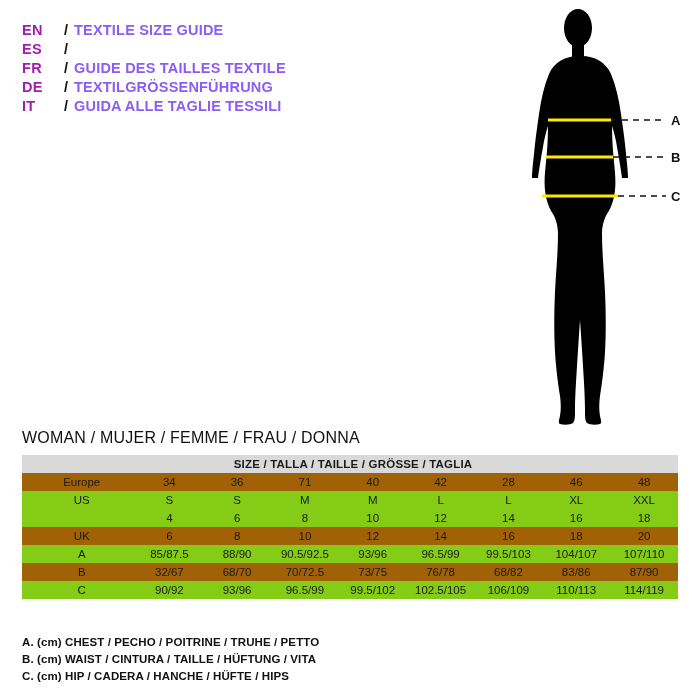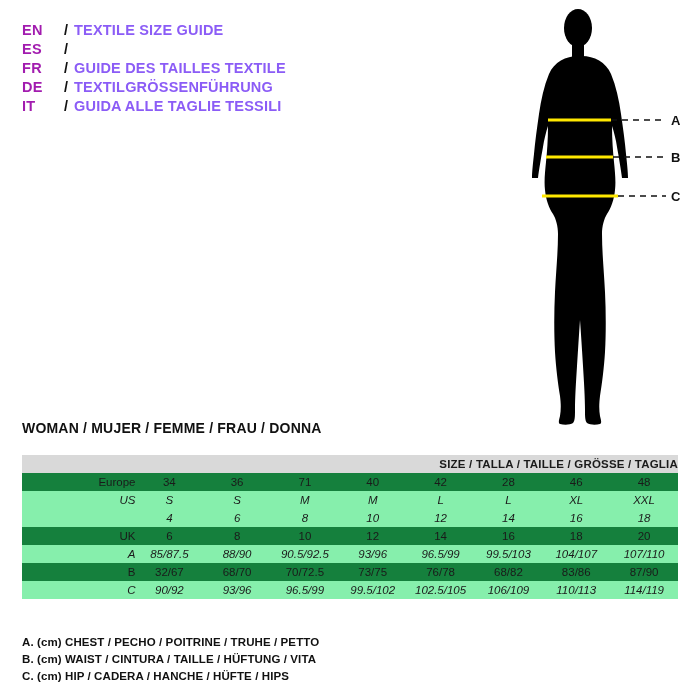--- a/index.html
+++ b/index.html
@@ -67,23 +67,23 @@
     position: absolute;
     font-size: 13px;
     font-weight: bold;
     color: #111;
   }
 
   
   #woman-header {
     position: absolute;
     left: 22px;
-    top: 420px;
-    font-size: 14px;
-    font-weight: bold;
+    top: 429px;
+    font-size: 16px;
+    font-weight: normal;
     letter-spacing: 0.2px;
     color: #111;
   }
 
   
   #size-table {
     position: absolute;
     left: 22px;
     top: 455px;
     width: 656px;
@@ -92,28 +92,27 @@
   }
   #size-table td {
     padding: 3px 0 3px 0;
     color: #1a1a1a;
     white-space: nowrap;
   }
   #size-table tr.band-dark td {
     background: #d9d9d9;
   }
   #size-table tr.band-light td {
-    background: #86efac;
-    font-style: italic;
+    background: #84cc16;
   }
   #size-table tr.band-white td {
-    background: #15803d;
+    background: #a16207;
   }
   .cell-label {
-    text-align: right;
+    text-align: center;
     padding-left: 6px !important;
     font-weight: normal;
     width: 108px;
   }
   .cell-label.bold {
     font-weight: bold;
   }
   .cell-val {
     text-align: center;
     width: 68px;

